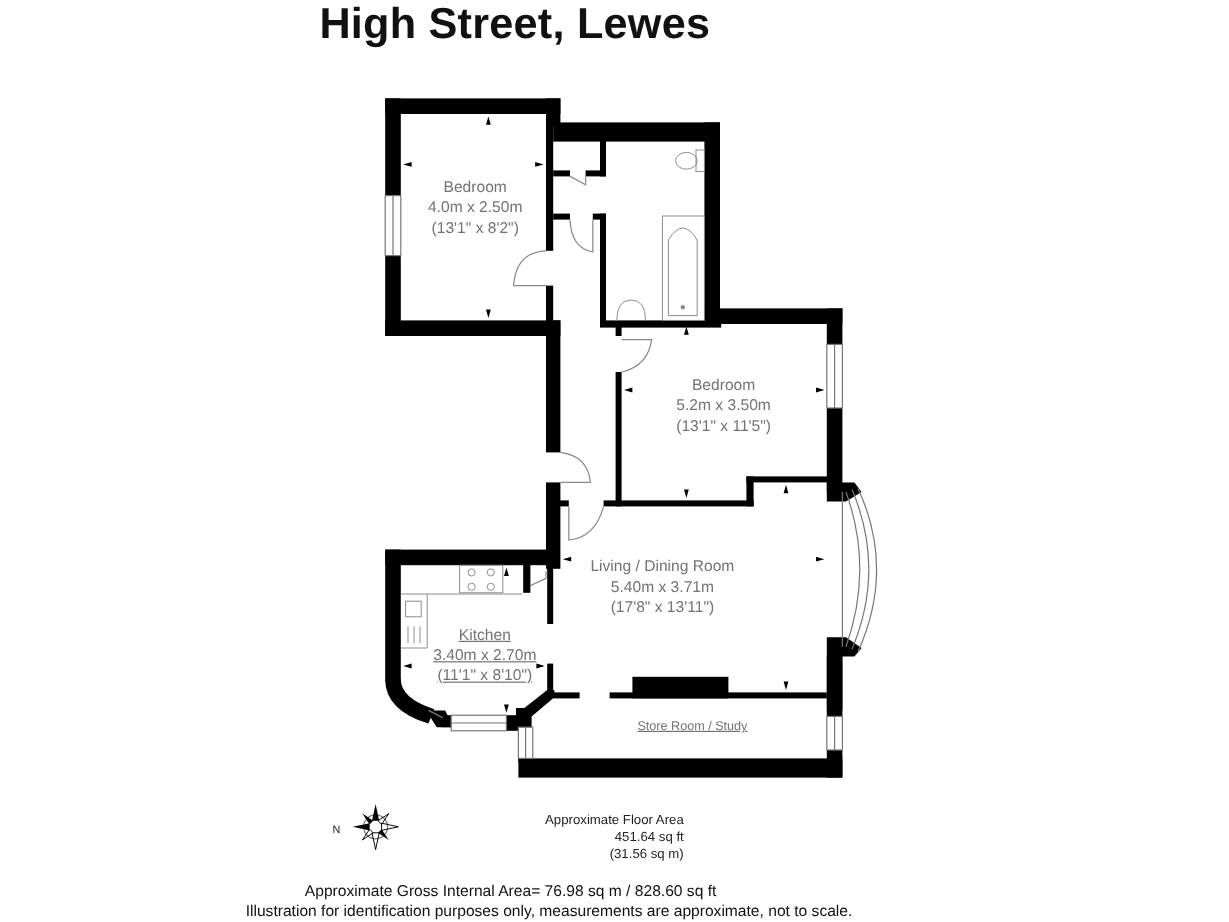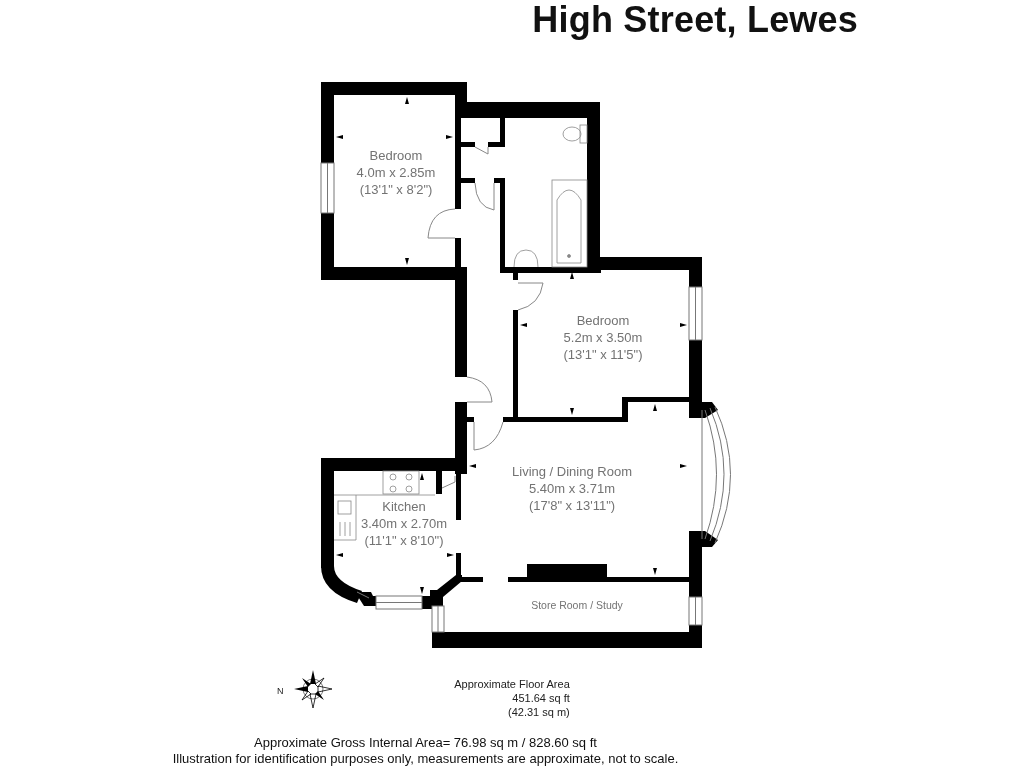--- a/index.html
+++ b/index.html
@@ -1,20 +1,20 @@
 <!DOCTYPE html>
 <html><head>
 <meta charset="utf-8">
 <style>
   html, body { margin: 0; padding: 0; background: #ffffff; }
   body { width: 1024px; height: 768px; position: relative; overflow: hidden; font-family: "Liberation Sans", sans-serif; color: #111; }
-  .title { position: absolute; top: 0; left: 0; width: 858px; text-align: right; font-size: 36px; font-weight: bold; line-height: 40px; letter-spacing: 0.2px; }
+  .title { position: absolute; top: 0; left: 0; width: 858px; text-align: center; font-size: 36px; font-weight: bold; line-height: 40px; letter-spacing: 0.2px; }
   svg.plan { position: absolute; left: 0; top: 0; }
   .lbl { position: absolute; text-align: center; font-size: 13px; line-height: 17px; color: #737373; white-space: nowrap; transform: translateX(-50%); }
-  .lbl.small { font-size: 10.5px; line-height: 14px; }
+  .lbl.small { font-size: 10.5px; line-height: 14px; text-decoration: underline; }
   .area { position: absolute; left: 512px; top: 677px; transform: translateX(-50%); text-align: right; font-size: 11px; line-height: 14px; color: #222; }
   .gia { position: absolute; left: 0; width: 851px; text-align: center; font-size: 13px; line-height: 16px; color: #111; }
   .compass-n { position: absolute; left: 277px; top: 686px; font-size: 9px; color: #222; }
 </style>
 </head>
 <body>
 
 <div class="title">High Street, Lewes</div>
 
 <svg class="plan" width="1024" height="768" viewBox="0 0 1024 768" xmlns="http://www.w3.org/2000/svg">
@@ -165,44 +165,44 @@
     <polygon points="19,0 5,-3 5,3" fill="none" stroke="#000" stroke-width="0.8"></polygon>
     <polygon points="-11,-11 -2,-5 -5,-2" fill="#000"></polygon>
     <polygon points="11,11 2,5 5,2" fill="#000"></polygon>
     <polygon points="11,-11 5,-2 2,-5" fill="none" stroke="#000" stroke-width="0.8"></polygon>
     <polygon points="-11,11 -5,2 -2,5" fill="none" stroke="#000" stroke-width="0.8"></polygon>
   </g>
 </svg>
 
 <div class="lbl" style="left:396px;top:147px;">
   <div>Bedroom</div>
-  <div>4.0m x 2.85m</div>
+  <div>4.0m x 2.50m</div>
   <div>(13'1" x 8'2")</div>
 </div>
 <div class="lbl" style="left:603px;top:312px;">
   <div>Bedroom</div>
   <div>5.2m x 3.50m</div>
   <div>(13'1" x 11'5")</div>
 </div>
-<div class="lbl" style="left:572px;top:463px;">
+<div class="lbl" style="left:552px;top:463px;">
   <div>Living / Dining Room</div>
   <div>5.40m x 3.71m</div>
   <div>(17'8" x 13'11")</div>
 </div>
-<div class="lbl" style="left:404px;top:498px;">
+<div class="lbl" style="left:404px;top:520px;text-decoration:underline;">
   <div>Kitchen</div>
   <div>3.40m x 2.70m</div>
   <div>(11'1" x 8'10")</div>
 </div>
 <div class="lbl small" style="left:577px;top:598px;">
   <div>Store Room / Study</div>
 </div>
 
 <div class="compass-n">N</div>
 
 <div class="area">
   <div>Approximate Floor Area</div>
   <div>451.64 sq ft</div>
-  <div>(42.31 sq m)</div>
+  <div>(31.56 sq m)</div>
 </div>
 
 <div class="gia" style="top:735px;">Approximate Gross Internal Area= 76.98 sq m / 828.60 sq ft</div>
-<div class="gia" style="top:751px;">Illustration for identification purposes only, measurements are approximate, not to scale.</div>
+<div class="gia" style="top:751px;padding-left:32px;">Illustration for identification purposes only, measurements are approximate, not to scale.</div>
 
 </body></html>

